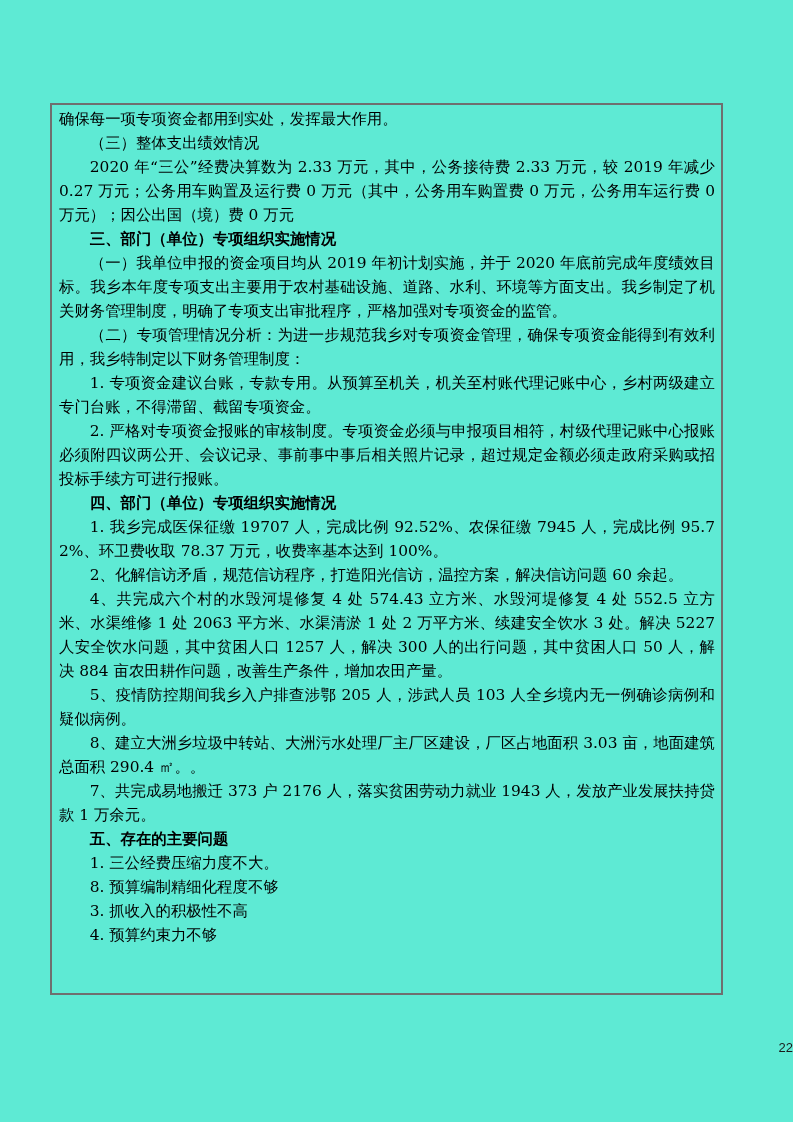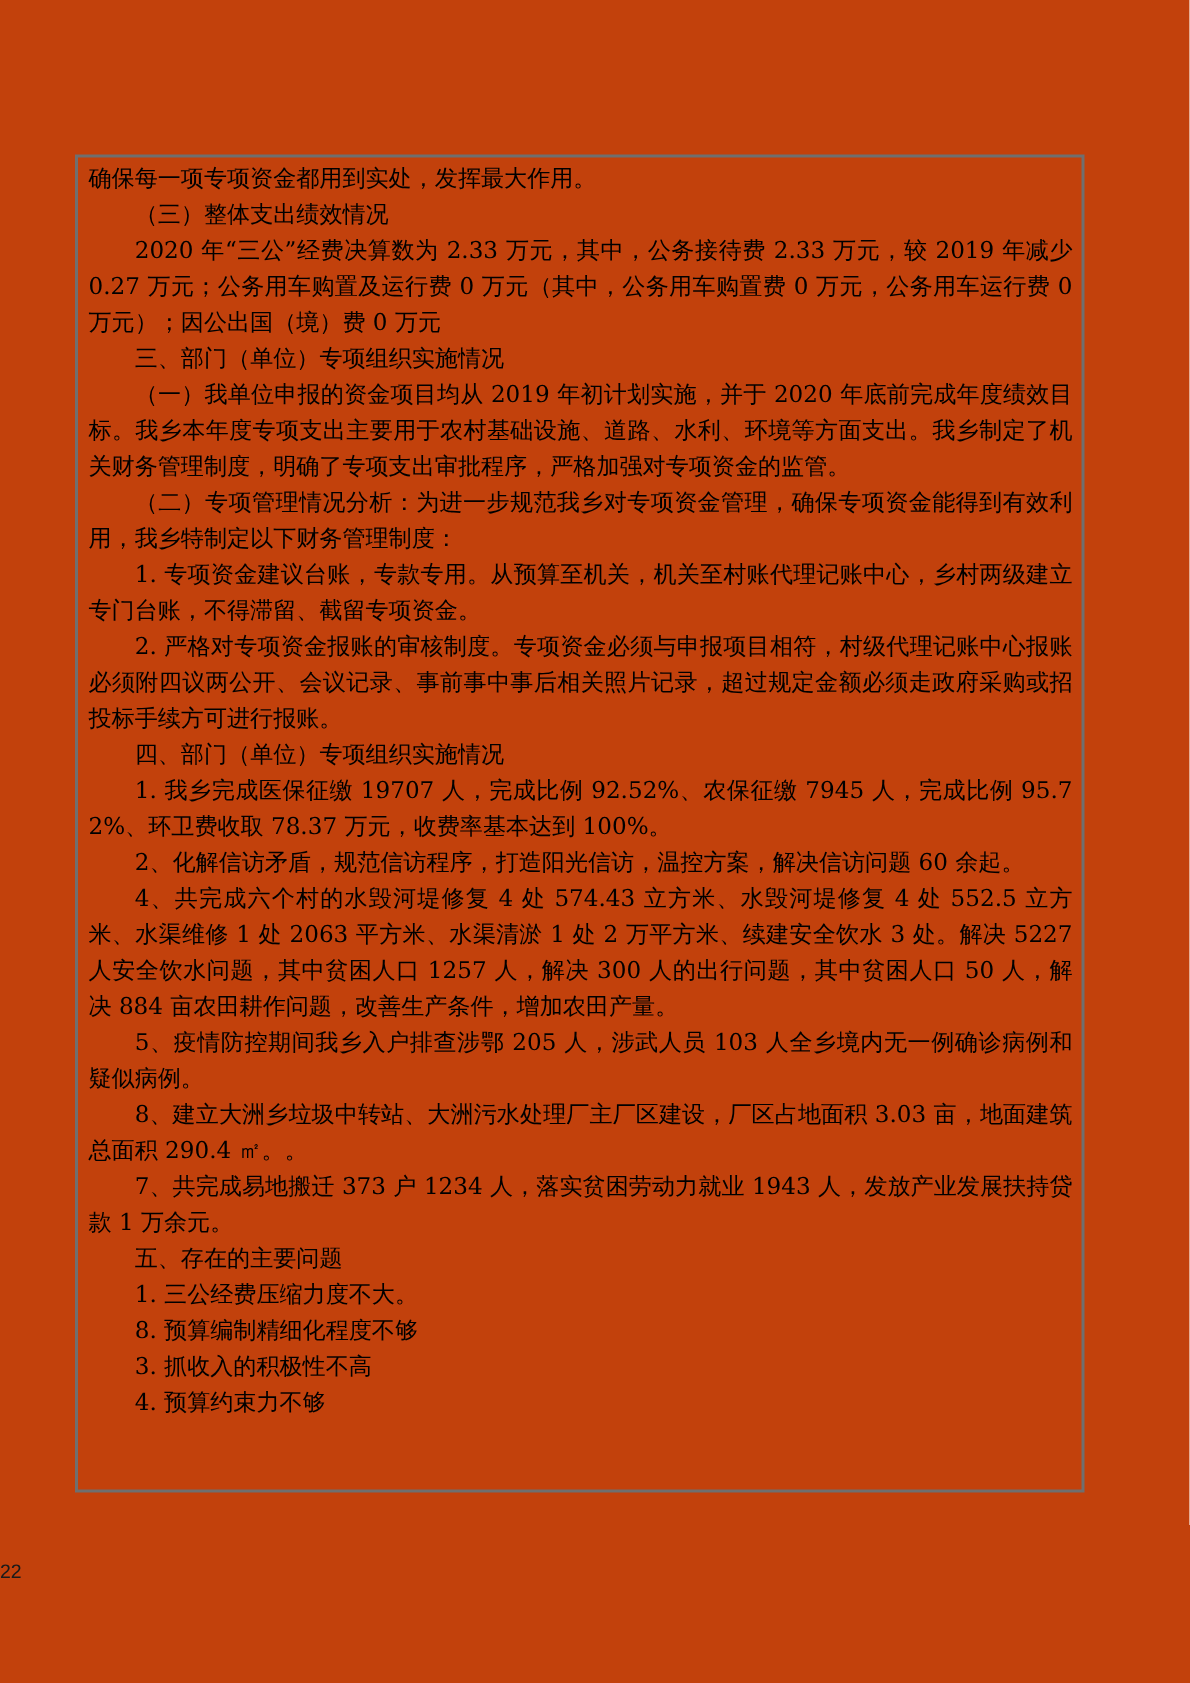--- a/index.html
+++ b/index.html
@@ -4,21 +4,21 @@
 <style>
   html, body {
     margin: 0;
     padding: 0;
     background: #ffffff;
   }
   .page {
     position: relative;
     width: 793px;
     height: 1122px;
-    background: #c2410c;
+    background: #5eead4;
     overflow: hidden;
     font-family: "DejaVu Serif", "Liberation Serif", serif;
     color: #000000;
   }
   .content-box {
     position: absolute;
     left: 50px;
     top: 103px;
     width: 673px;
     height: 892px;
@@ -32,28 +32,28 @@
     padding: 0;
     font-size: 15.4px;
     line-height: 24px;
     text-align: justify;
     word-break: break-all;
   }
   .content-box p.indent {
     text-indent: 2em;
   }
   .content-box p.bold {
-    font-weight: normal;
+    font-weight: bold;
   }
   .page-footer {
     position: absolute;
     left: 0;
     right: 0;
     top: 1040px;
-    text-align: left;
+    text-align: right;
     font-family: "Liberation Sans", "DejaVu Sans", sans-serif;
     font-size: 13px;
     color: #1a1a1a;
   }
 </style>
 </head>
 <body>
 
 <div class="page">
   <div class="content-box">
@@ -64,21 +64,21 @@
       <p class="indent">（一）我单位申报的资金项目均从 2019 年初计划实施，并于 2020 年底前完成年度绩效目标。我乡本年度专项支出主要用于农村基础设施、道路、水利、环境等方面支出。我乡制定了机关财务管理制度，明确了专项支出审批程序，严格加强对专项资金的监管。</p>
       <p class="indent">（二）专项管理情况分析：为进一步规范我乡对专项资金管理，确保专项资金能得到有效利用，我乡特制定以下财务管理制度：</p>
       <p class="indent">1. 专项资金建议台账，专款专用。从预算至机关，机关至村账代理记账中心，乡村两级建立专门台账，不得滞留、截留专项资金。</p>
       <p class="indent">2. 严格对专项资金报账的审核制度。专项资金必须与申报项目相符，村级代理记账中心报账必须附四议两公开、会议记录、事前事中事后相关照片记录，超过规定金额必须走政府采购或招投标手续方可进行报账。</p>
       <p class="indent bold">四、部门（单位）专项组织实施情况</p>
       <p class="indent">1. 我乡完成医保征缴 19707 人，完成比例 92.52%、农保征缴 7945 人，完成比例 95.72%、环卫费收取 78.37 万元，收费率基本达到 100%。</p>
       <p class="indent">2、化解信访矛盾，规范信访程序，打造阳光信访，温控方案，解决信访问题 60 余起。</p>
       <p class="indent">4、共完成六个村的水毁河堤修复 4 处 574.43 立方米、水毁河堤修复 4 处 552.5 立方米、水渠维修 1 处 2063 平方米、水渠清淤 1 处 2 万平方米、续建安全饮水 3 处。解决 5227 人安全饮水问题，其中贫困人口 1257 人，解决 300 人的出行问题，其中贫困人口 50 人，解决 884 亩农田耕作问题，改善生产条件，增加农田产量。</p>
       <p class="indent">5、疫情防控期间我乡入户排查涉鄂 205 人，涉武人员 103 人全乡境内无一例确诊病例和疑似病例。</p>
       <p class="indent">8、建立大洲乡垃圾中转站、大洲污水处理厂主厂区建设，厂区占地面积 3.03 亩，地面建筑总面积 290.4 ㎡。。</p>
-      <p class="indent">7、共完成易地搬迁 373 户 1234 人，落实贫困劳动力就业 1943 人，发放产业发展扶持贷款 1 万余元。</p>
+      <p class="indent">7、共完成易地搬迁 373 户 2176 人，落实贫困劳动力就业 1943 人，发放产业发展扶持贷款 1 万余元。</p>
       <p class="indent bold">五、存在的主要问题</p>
       <p class="indent">1. 三公经费压缩力度不大。</p>
       <p class="indent">8. 预算编制精细化程度不够</p>
       <p class="indent">3. 抓收入的积极性不高</p>
       <p class="indent">4. 预算约束力不够</p>
     </div>
   <div class="page-footer">22</div>
 </div>
 
 </body></html>

